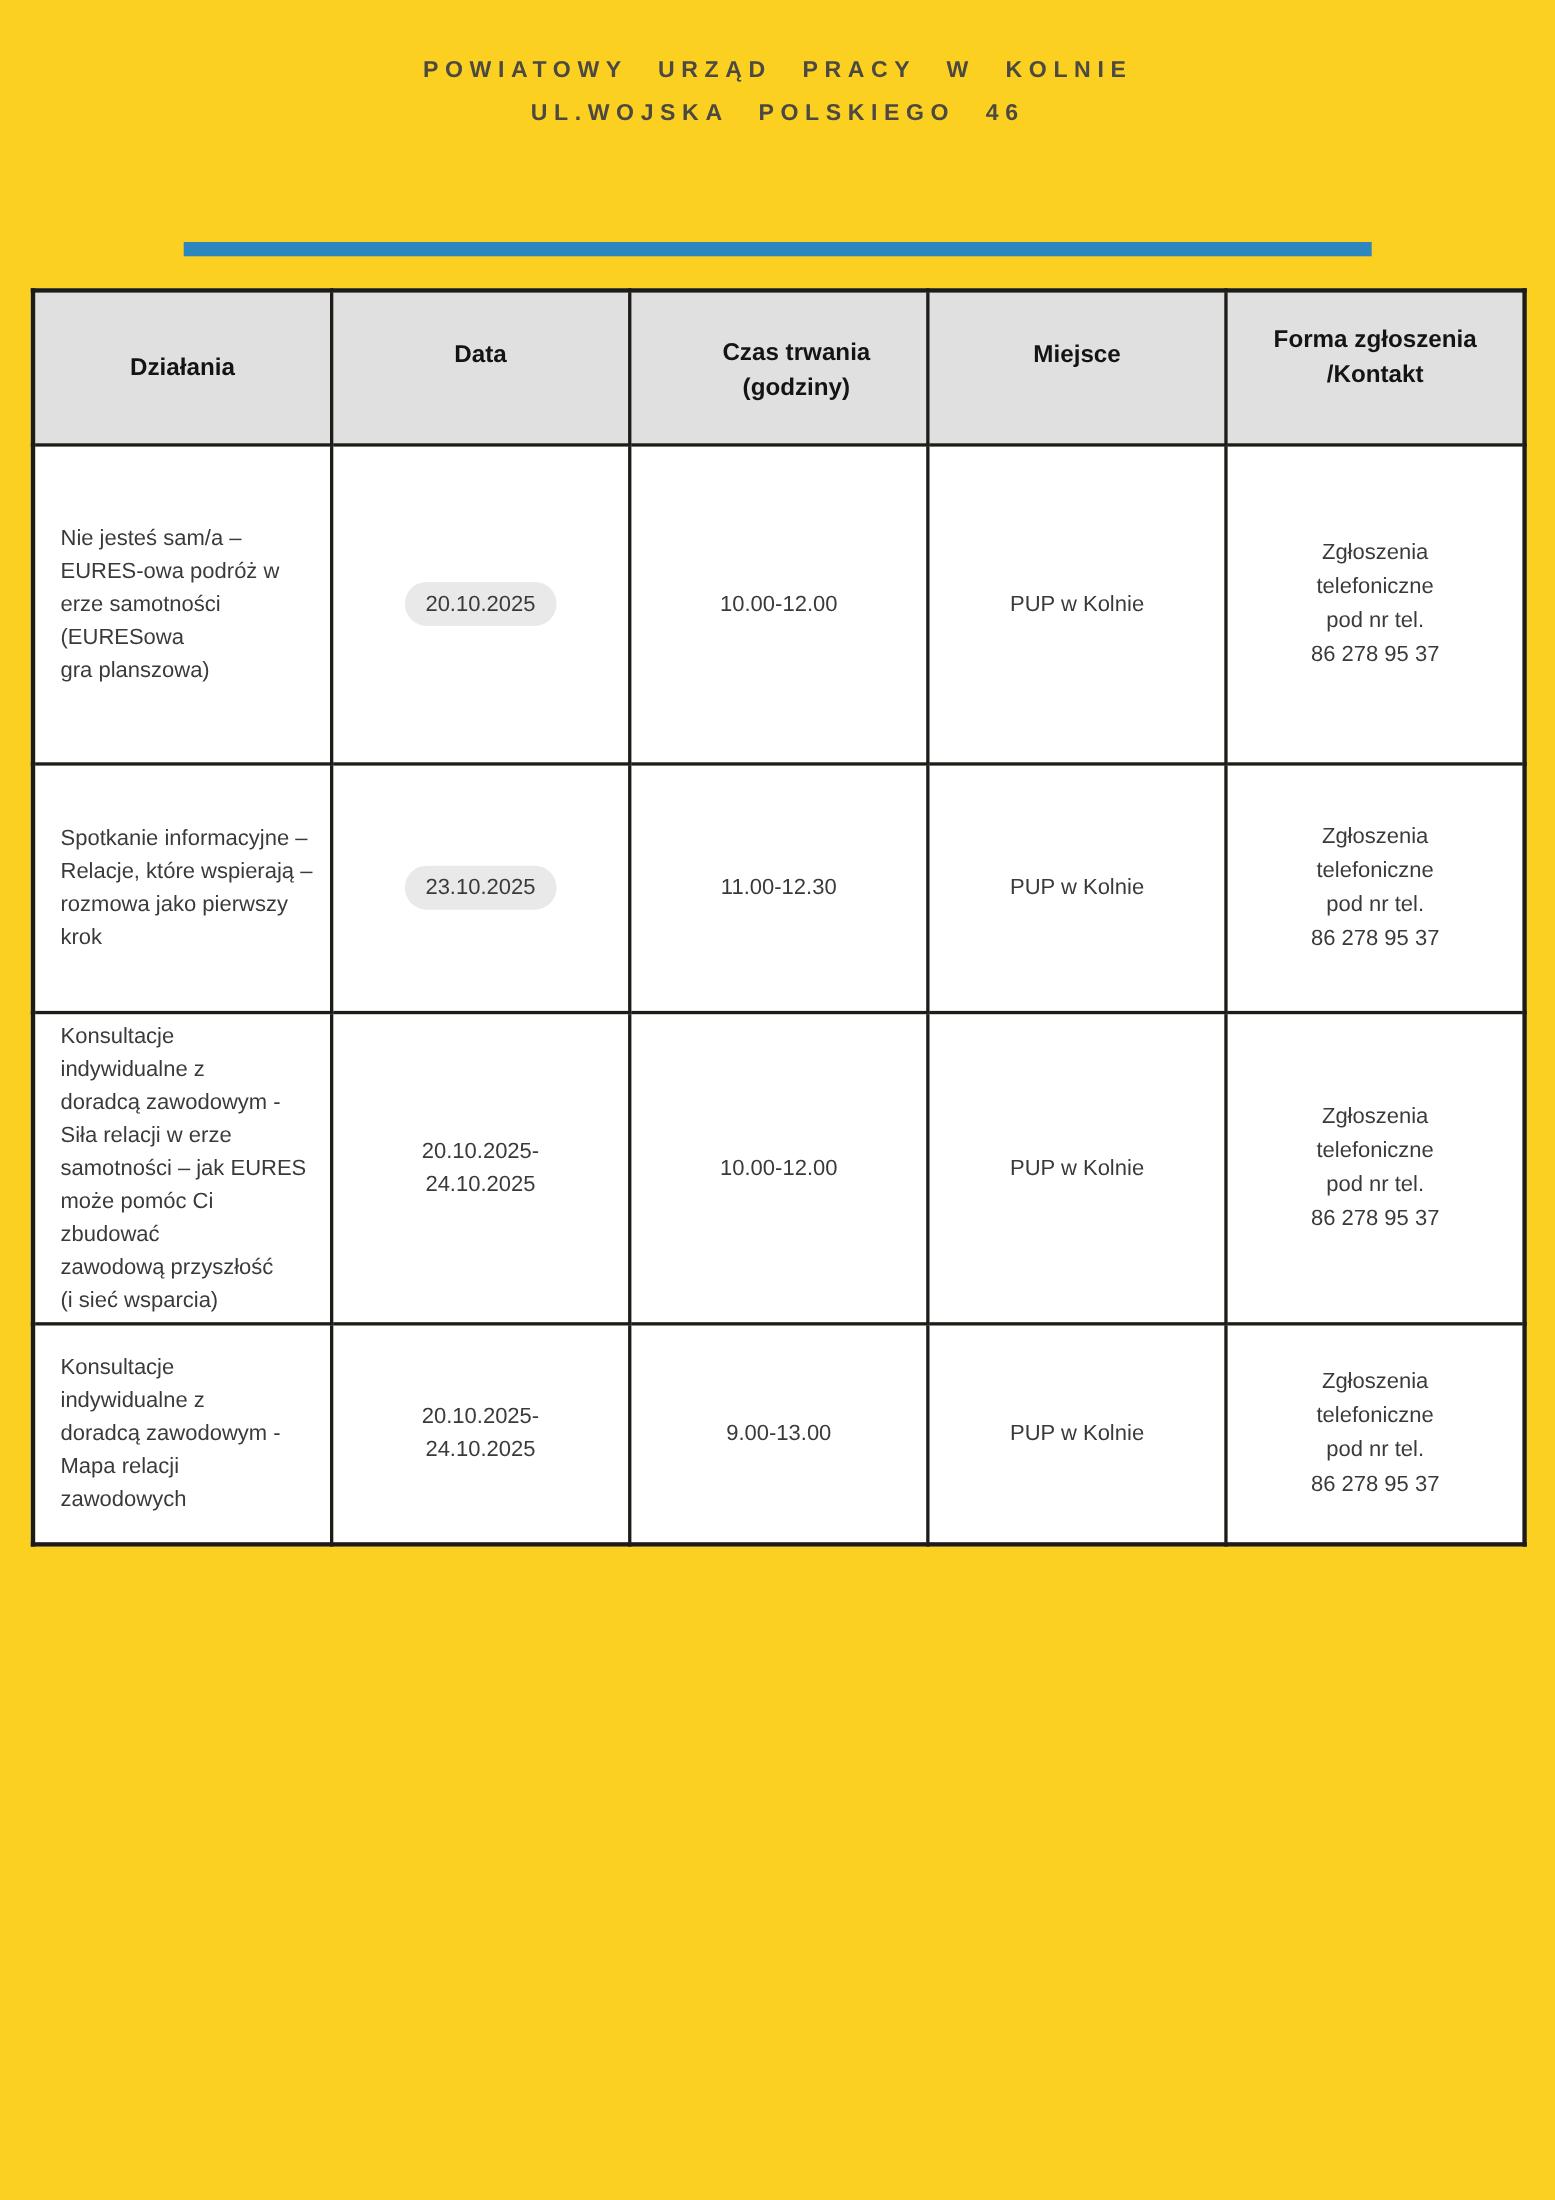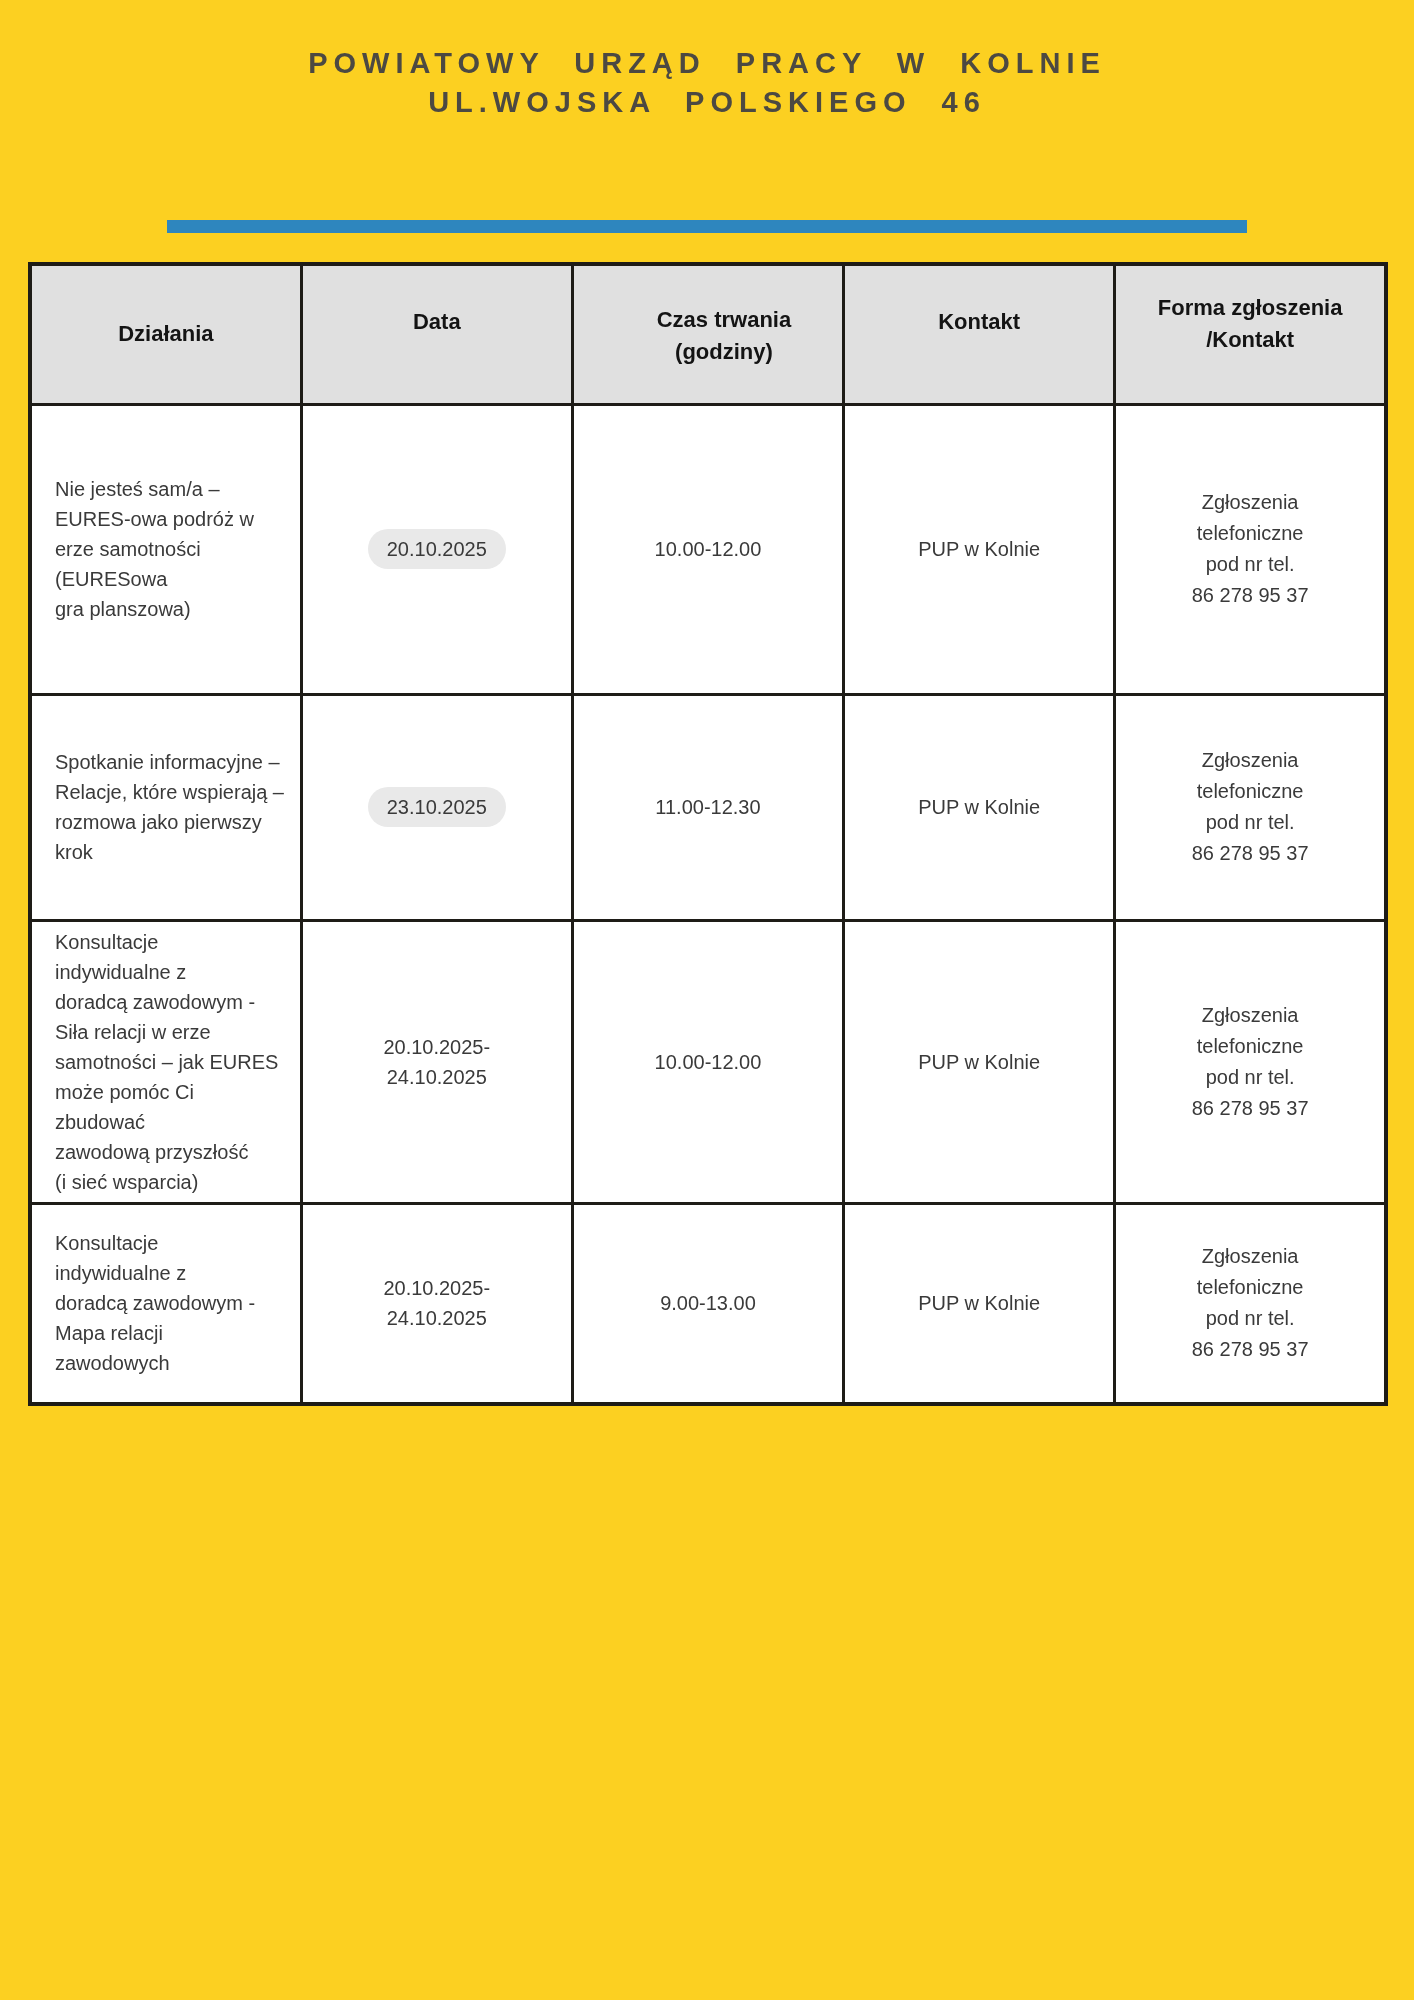--- a/index.html
+++ b/index.html
@@ -19,21 +19,21 @@
     position:relative;
     overflow:hidden;
     font-family:"Liberation Sans","DejaVu Sans",sans-serif;
   }
   
   .masthead{
     position:absolute;top:44px;left:0;width:1414px;
     text-align:center;
     color:var(--top-text);
     font-weight:bold;
-    font-size:29px;
+    font-size:21px;
     line-height:39px;
     letter-spacing:6px;
     word-spacing:16px;
   }
   
   .accent-bar{
     position:absolute;
     left:167px;top:220px;
     width:1080px;height:13px;
     background:var(--bar);
@@ -111,21 +111,21 @@
       <th>
         <span class="th-inner">Działania</span>
       </th>
       <th>
         <span class="th-inner th-offset-high">Data</span>
       </th>
       <th>
         <span class="th-inner th-offset-low">Czas trwania (godziny)</span>
       </th>
       <th>
-        <span class="th-inner th-offset-high">Kontakt</span>
+        <span class="th-inner th-offset-high">Miejsce</span>
       </th>
       <th>
         <span class="th-inner th-offset-mid pre">Forma zgłoszenia
 /Kontakt</span>
       </th>
     </tr>
   </thead>
   <tbody>
     <tr class="row-0">
       <td class="activity-cell">

